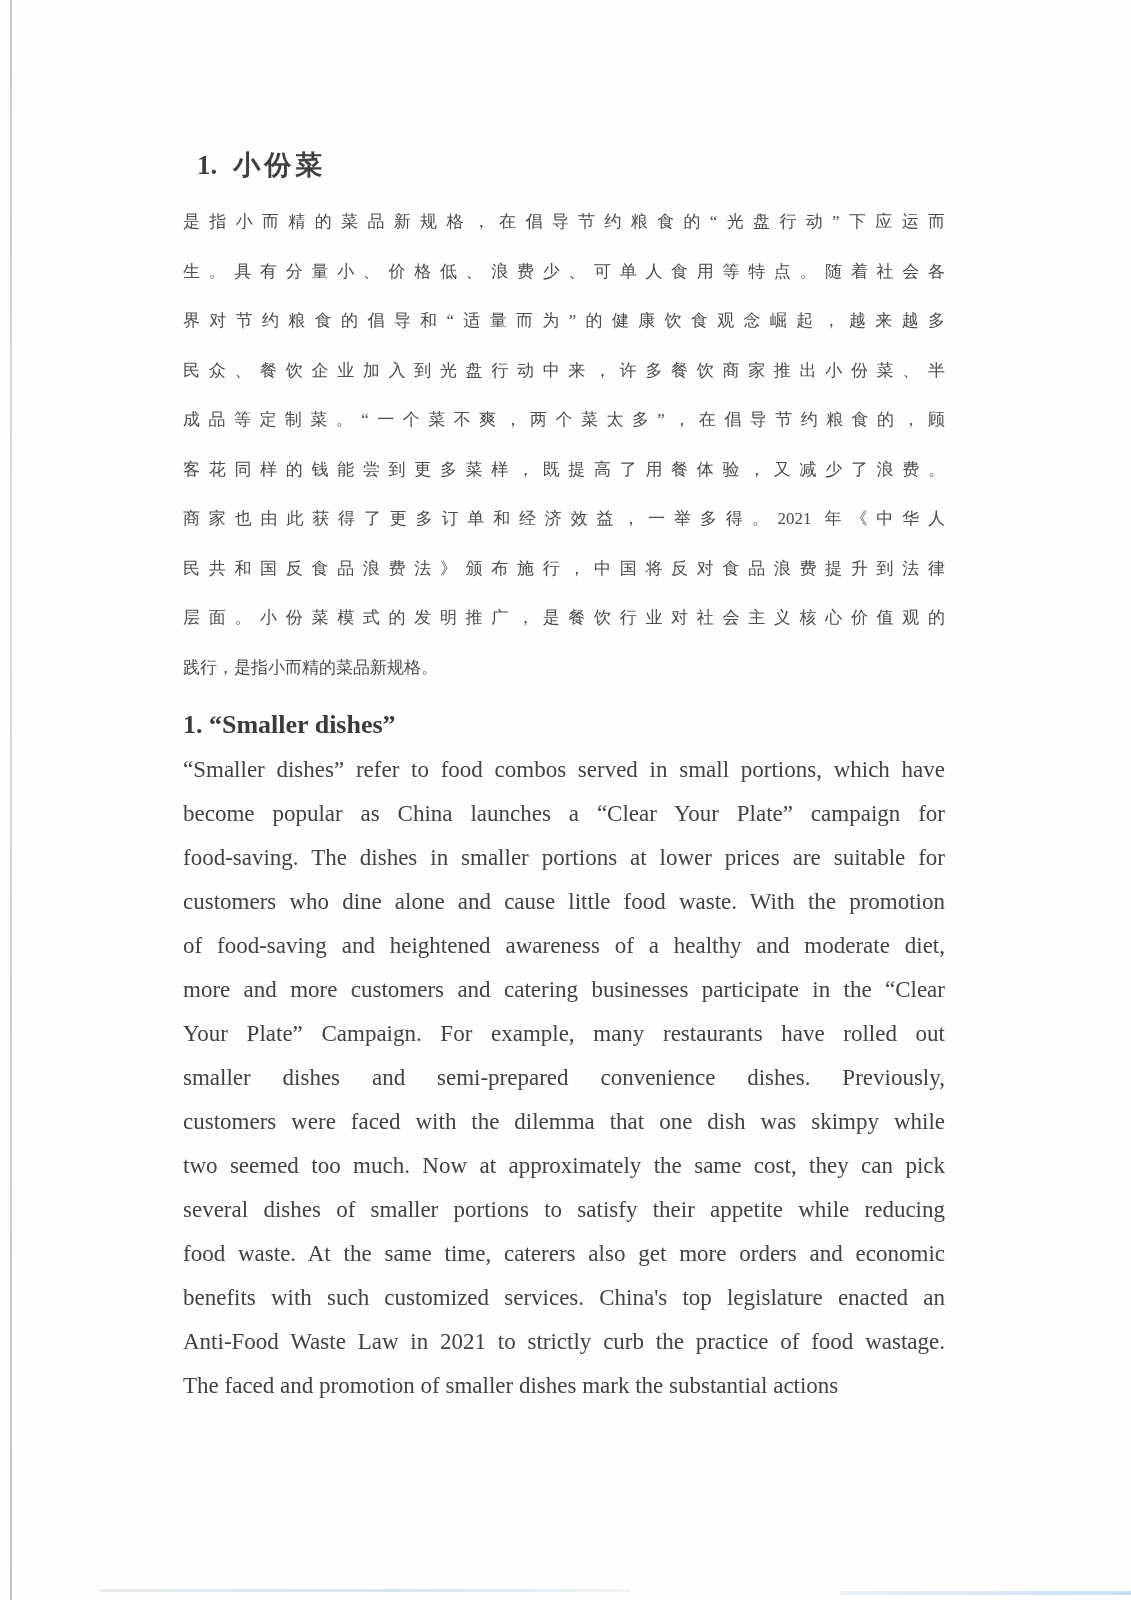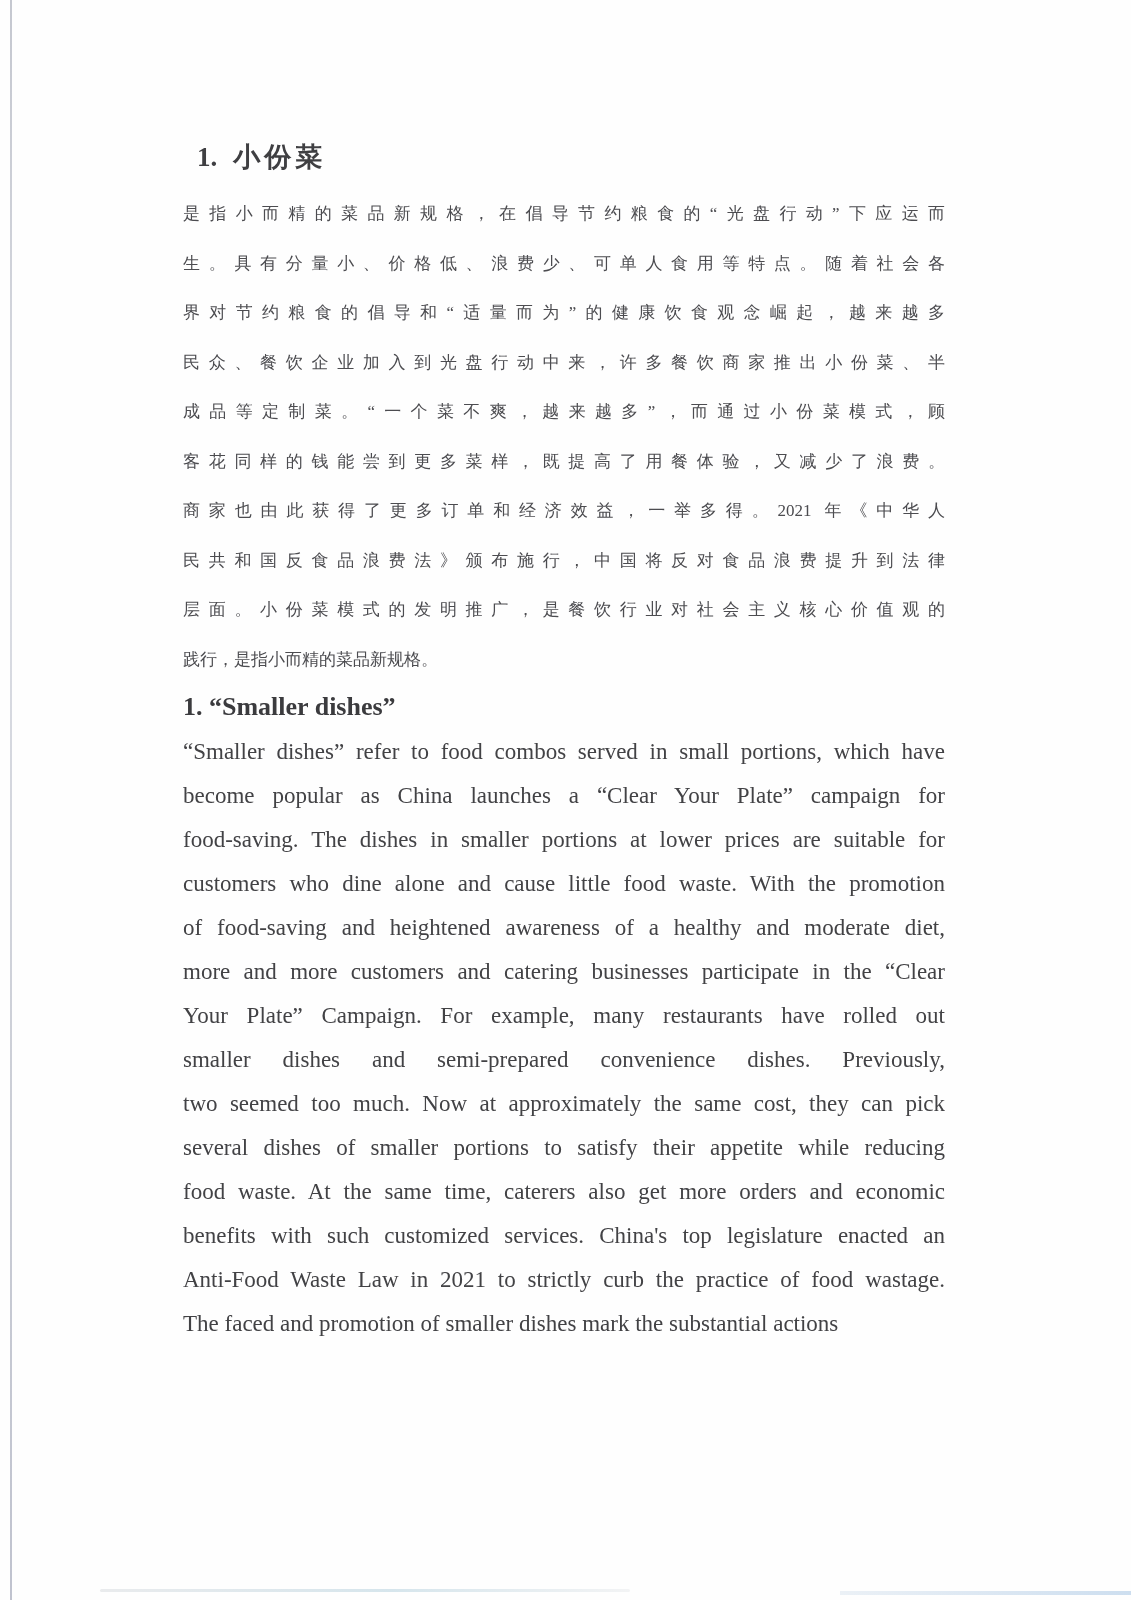--- a/index.html
+++ b/index.html
@@ -47,21 +47,21 @@
     top: 1591px;
     width: 291px;
     height: 4px;
     background: linear-gradient(90deg,
       rgba(150,180,210,0.18),
       rgba(125,170,215,0.38));
   }
   .content {
     position: absolute;
     left: 183px;
-    top: 140px;
+    top: 148px;
     width: 762px;
   }
   .zh-heading {
     margin: 0 0 0 14px;
     font-size: 27px;
     font-weight: bold;
     color: #3f3f42;
     letter-spacing: 4px;
     line-height: 34px;
     font-family: "Liberation Serif", "DejaVu Serif", serif;
@@ -79,21 +79,21 @@
     height: 49.5px;
     line-height: 49.5px;
     text-align: justify;
     text-align-last: justify;
     white-space: normal;
   }
   .zh-para .line-last {
     text-align-last: left;
   }
   .en-heading {
-    margin: 6px 0 0 0;
+    margin: 16px 0 0 0;
     font-size: 26px;
     font-weight: bold;
     color: #3b3b3e;
     line-height: 34px;
   }
   .en-para {
     margin-top: 6px;
     color: #424245;
     font-size: 23px;
   }
@@ -116,39 +116,40 @@
 
   <div class="content">
 
     <h1 class="zh-heading"><span class="num">1.</span><span>小份菜</span></h1>
 
     <div class="zh-para">
         <div class="line">是指小而精的菜品新规格，在倡导节约粮食的“光盘行动”下应运而</div>
         <div class="line">生。具有分量小、价格低、浪费少、可单人食用等特点。随着社会各</div>
         <div class="line">界对节约粮食的倡导和“适量而为”的健康饮食观念崛起，越来越多</div>
         <div class="line">民众、餐饮企业加入到光盘行动中来，许多餐饮商家推出小份菜、半</div>
-        <div class="line">成品等定制菜。“一个菜不爽，越来越多”，而通过小份菜模式，顾</div>
+        <div class="line">成品等定制菜。“一个菜不爽，两个菜太多”，在倡导节约粮食的，顾</div>
         <div class="line">客花同样的钱能尝到更多菜样，既提高了用餐体验，又减少了浪费。</div>
         <div class="line">商家也由此获得了更多订单和经济效益，一举多得。2021 年《中华人</div>
         <div class="line">民共和国反食品浪费法》颁布施行，中国将反对食品浪费提升到法律</div>
         <div class="line">层面。小份菜模式的发明推广，是餐饮行业对社会主义核心价值观的</div>
         <div class="line line-last">践行，是指小而精的菜品新规格。</div>
       </div>
 
     <h2 class="en-heading">1. “Smaller dishes”</h2>
 
     <div class="en-para">
         <div class="line">“Smaller dishes” refer to food combos served in small portions, which have</div>
         <div class="line">become popular as China launches a “Clear Your Plate” campaign for</div>
         <div class="line">food-saving. The dishes in smaller portions at lower prices are suitable for</div>
         <div class="line">customers who dine alone and cause little food waste. With the promotion</div>
         <div class="line">of food-saving and heightened awareness of a healthy and moderate diet,</div>
         <div class="line">more and more customers and catering businesses participate in the “Clear</div>
         <div class="line">Your Plate” Campaign. For example, many restaurants have rolled out</div>
         <div class="line">smaller dishes and semi-prepared convenience dishes. Previously,</div>
+        <div class="line">customers were faced with the dilemma that one dish was skimpy while</div>
         <div class="line">two seemed too much. Now at approximately the same cost, they can pick</div>
         <div class="line">several dishes of smaller portions to satisfy their appetite while reducing</div>
         <div class="line">food waste. At the same time, caterers also get more orders and economic</div>
         <div class="line">benefits with such customized services. China's top legislature enacted an</div>
         <div class="line">Anti-Food Waste Law in 2021 to strictly curb the practice of food wastage.</div>
         <div class="line line-last">The faced and promotion of smaller dishes mark the substantial actions</div>
       </div>
 
   </div>
 

